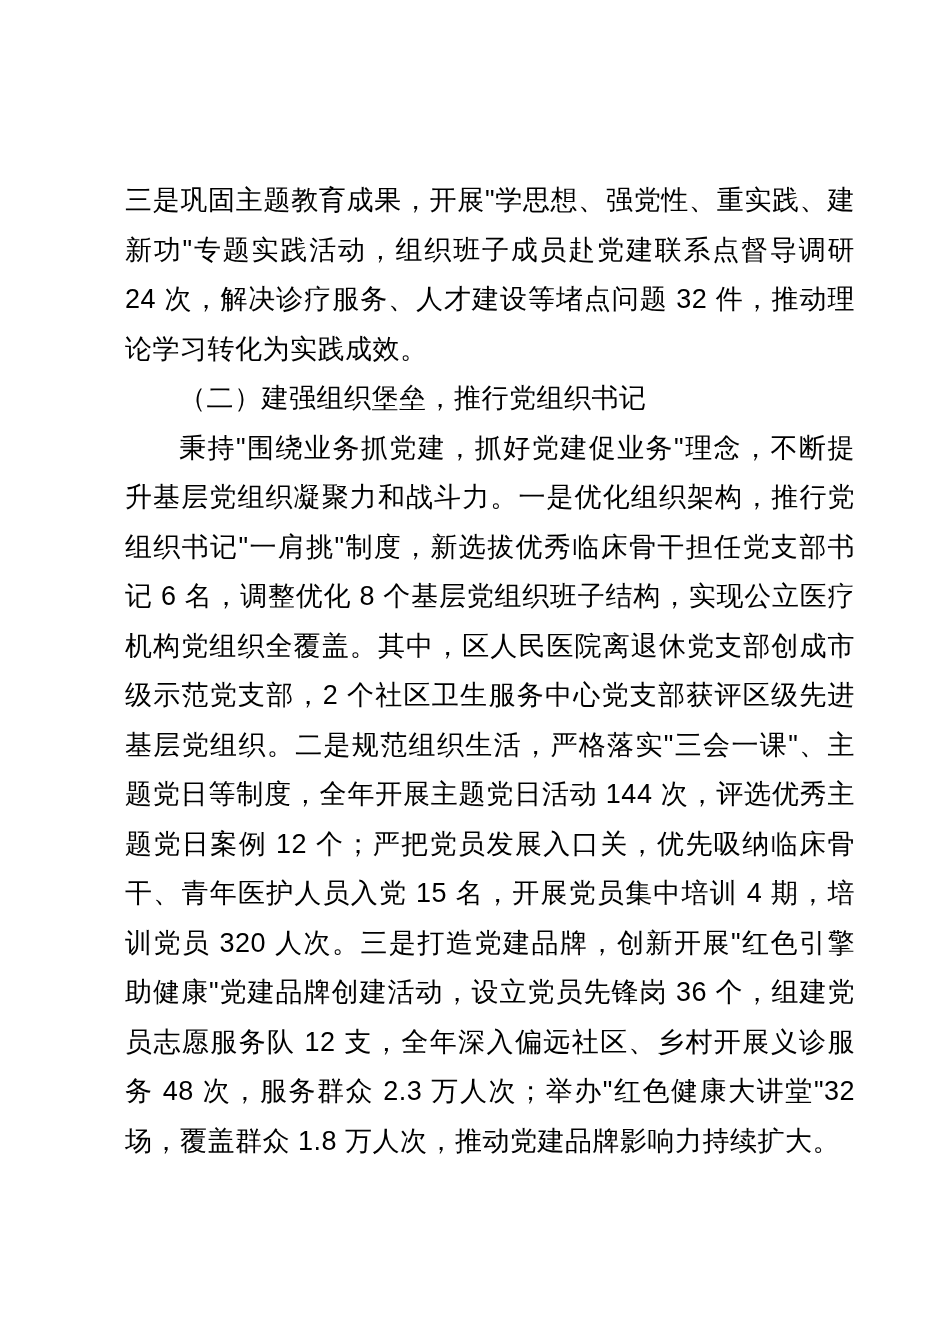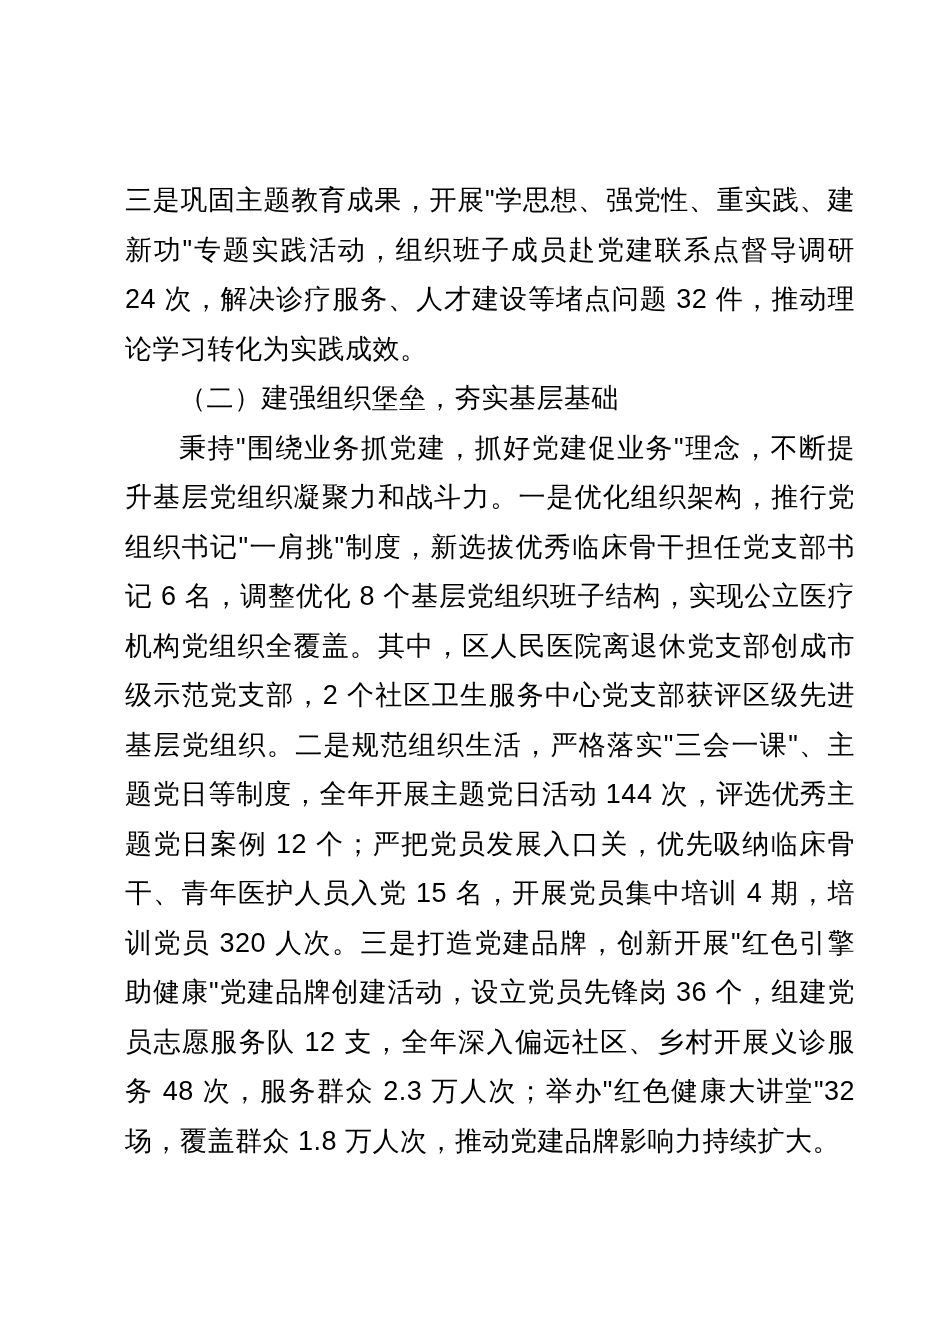--- a/index.html
+++ b/index.html
@@ -41,16 +41,16 @@
   .indent-2em {
     text-indent: 2em;
   }
 </style>
 </head>
 <body>
 
 <div class="page">
   <div class="content">
     <p>三是巩固主题教育成果，开展"学思想、强党性、重实践、建新功"专题实践活动，组织班子成员赴党建联系点督导调研 24 次，解决诊疗服务、人才建设等堵点问题 32 件，推动理论学习转化为实践成效。</p>
-    <h2 class="section-heading">（二）建强组织堡垒，夯实基层基础</h2>
+    <h2 class="section-heading">（二）建强组织堡垒，推行党组织书记</h2>
     <p class="indent-2em">秉持"围绕业务抓党建，抓好党建促业务"理念，不断提升基层党组织凝聚力和战斗力。一是优化组织架构，推行党组织书记"一肩挑"制度，新选拔优秀临床骨干担任党支部书记 6 名，调整优化 8 个基层党组织班子结构，实现公立医疗机构党组织全覆盖。其中，区人民医院离退休党支部创成市级示范党支部，2 个社区卫生服务中心党支部获评区级先进基层党组织。二是规范组织生活，严格落实"三会一课"、主题党日等制度，全年开展主题党日活动 144 次，评选优秀主题党日案例 12 个；严把党员发展入口关，优先吸纳临床骨干、青年医护人员入党 15 名，开展党员集中培训 4 期，培训党员 320 人次。三是打造党建品牌，创新开展"红色引擎助健康"党建品牌创建活动，设立党员先锋岗 36 个，组建党员志愿服务队 12 支，全年深入偏远社区、乡村开展义诊服务 48 次，服务群众 2.3 万人次；举办"红色健康大讲堂"32 场，覆盖群众 1.8 万人次，推动党建品牌影响力持续扩大。</p>
   </div>
 </div>
 
 </body></html>

